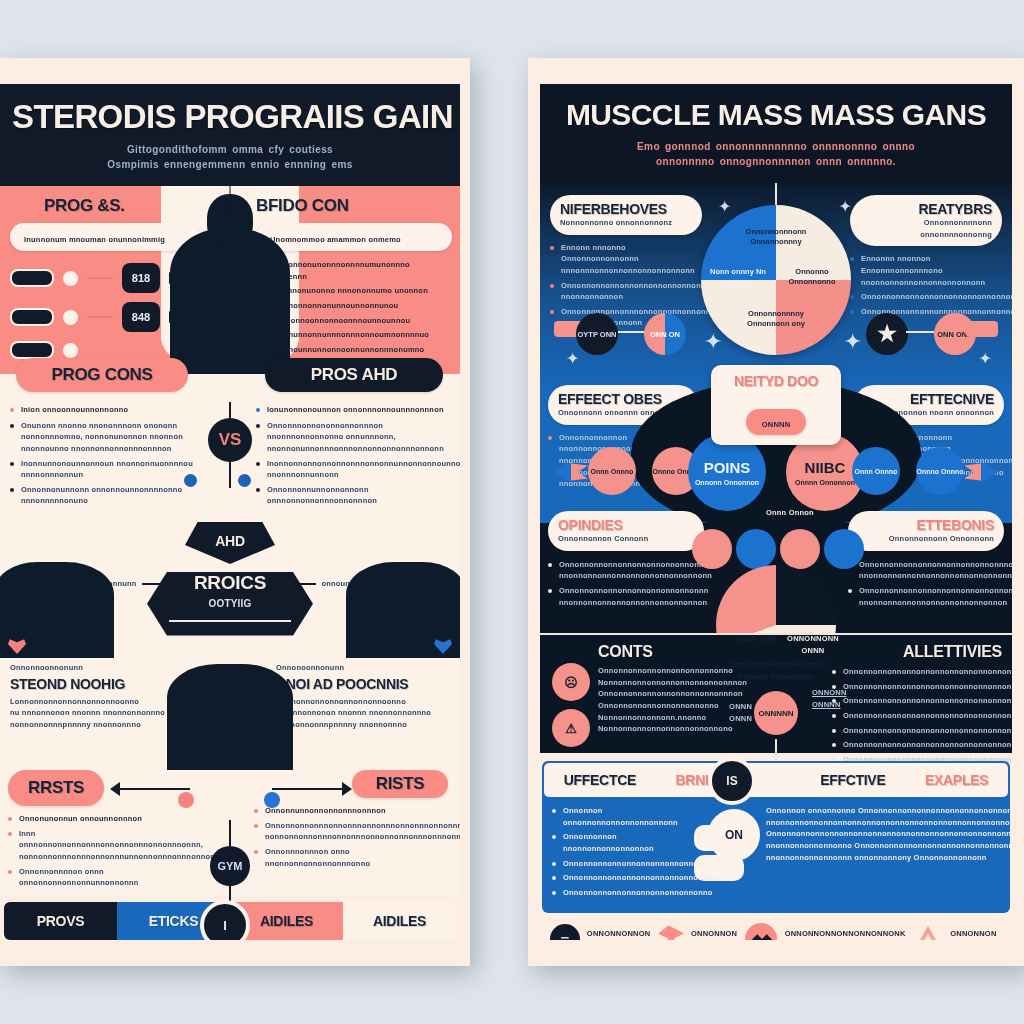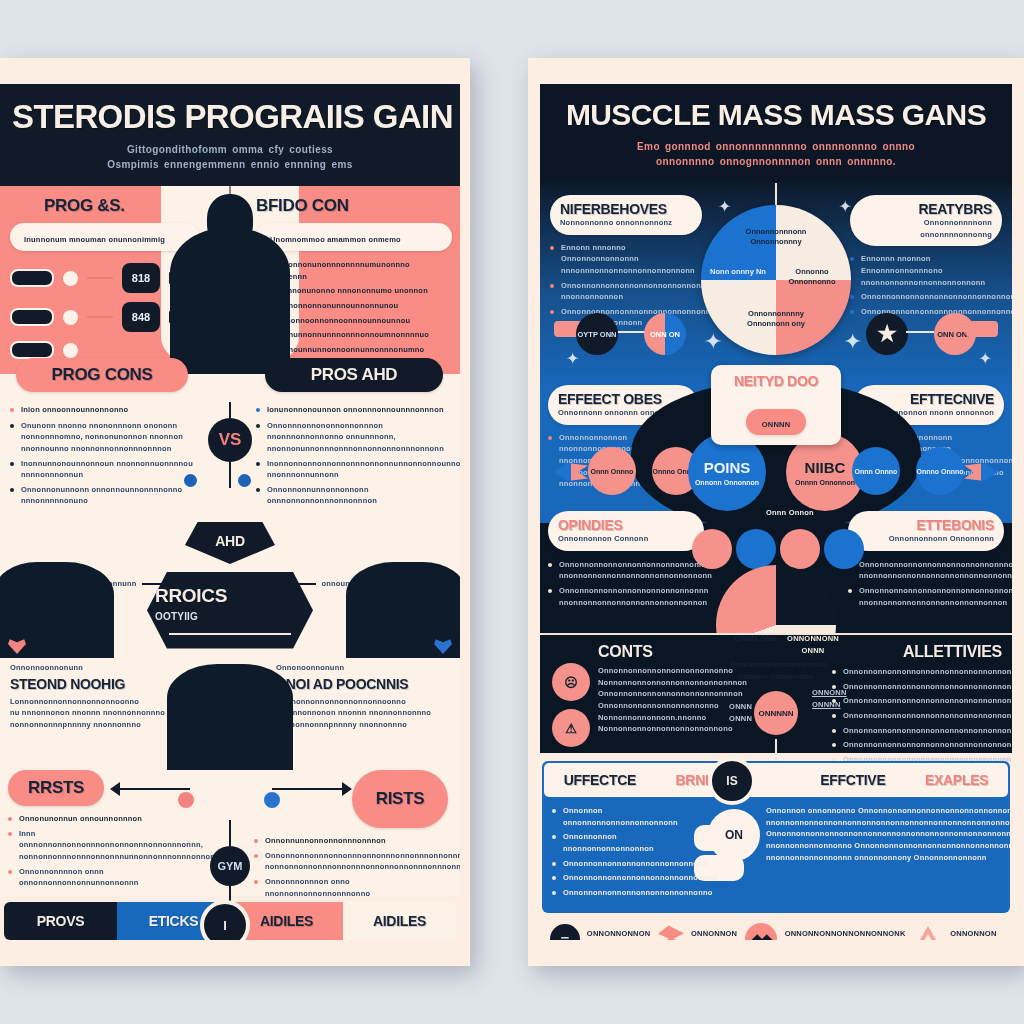--- a/index.html
+++ b/index.html
@@ -102,21 +102,21 @@
   }
 
   
   .vs{
     width:44px;height:44px;border-radius:50%;background:#101a28;
     display:flex;align-items:center;justify-content:center;
     color:#f2837e;font-weight:900;font-size:17px;filter:blur(.35px);
     box-shadow:0 0 0 3px #fdf2e8;
   }
   .hexbadge{
-    width:150px;padding:13px 8px 14px;background:#101a28;color:#f4ece2;text-align:left;
+    width:150px;padding:0 8px 14px;background:#101a28;color:#f4ece2;text-align:center;
     clip-path:polygon(12% 0,88% 0,100% 50%,88% 100%,12% 100%,0 50%);
   }
   .dot-blue{width:13px;height:13px;border-radius:50%;background:#1c63b8;}
   .circ-dark{
     width:40px;height:40px;border-radius:50%;background:#101a28;
     display:flex;align-items:center;justify-content:center;color:#cfe0f5;
     font-size:11px;font-weight:900;filter:blur(.4px);
   }
 
   
@@ -326,21 +326,21 @@
           </div>
           <ul class="bullets b-coral" style="margin-top:7px;">
             <li class="t t-xs navy" style="font-weight:900;">Onnonunonnun onnounnonnnon</li>
           </ul>
           <ul class="bullets b-coral" style="margin-top:3px;">
             <li class="t t-xs navylite">Innn onnnonnonnonnonnnonnonnonnnonnonnnonnn, nonnonnonnnonnnonnonnnunnonnonnnonnnonnon</li>
             <li class="t t-xs navylite">Onnonnonnnnon onnn onnonnonnonnonnunnonnonnn</li>
           </ul>
         </div>
         <div style="position:absolute;right:6px;top:0;width:200px;">
-          <div class="pill pill-coral" style="width:96px;text-align:center;padding:19px 0;margin-left:98px;">
+          <div class="pill pill-coral" style="width:96px;text-align:center;padding:4px 0;margin-left:98px;">
             <span class="sect-title navy">RISTS</span>
           </div>
           <ul class="bullets b-coral" style="margin-top:7px;">
             <li class="t t-xs navy" style="font-weight:900;">Onnonnunnonnonnonnnonnnon</li>
           </ul>
           <ul class="bullets b-coral" style="margin-top:3px;">
             <li class="t t-xs navylite">Onnonnonnonnnonnonnnonnonnnonnonnnonnonnnonn, nonnonnonnonnnonnonnnonnonnonnonnnonnnonno</li>
             <li class="t t-xs navylite">Onnonnnonnnon onno nnonnonnonnonnonnnonno</li>
           </ul>
         </div>

